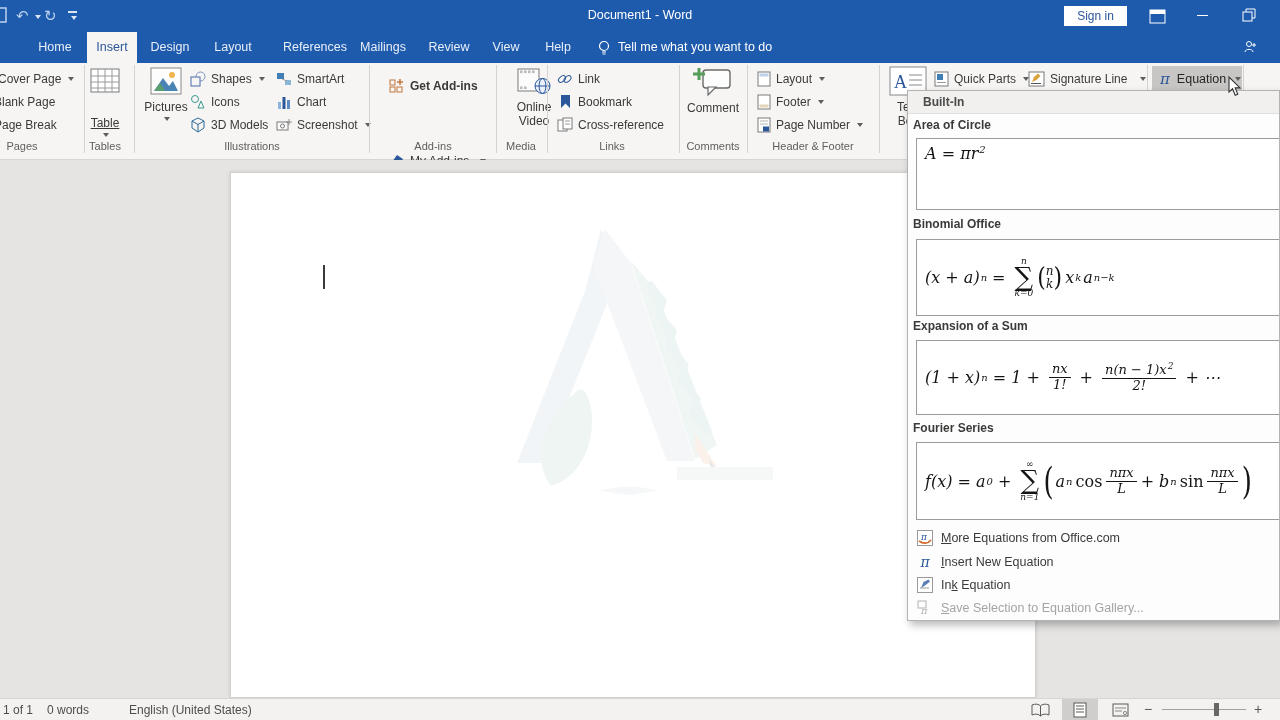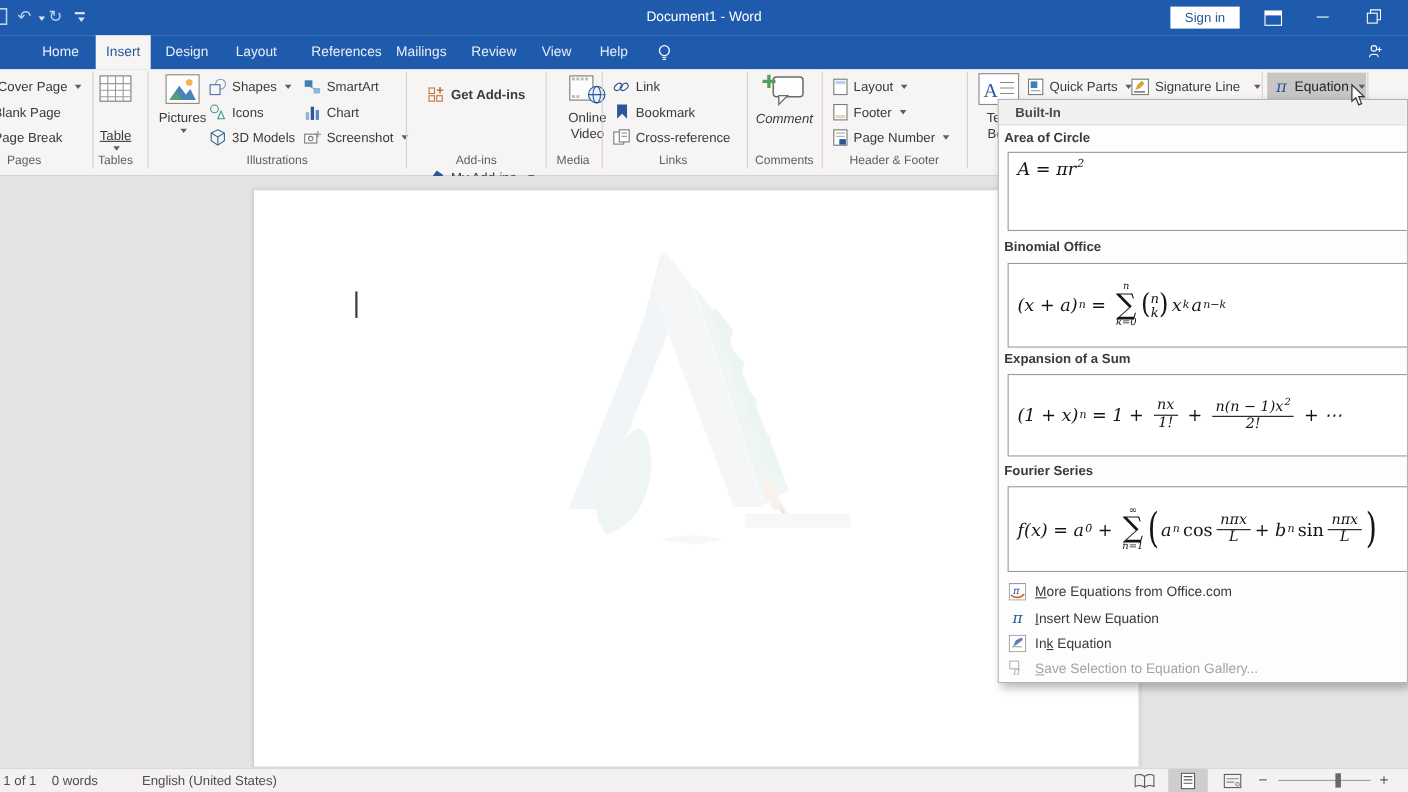--- a/index.html
+++ b/index.html
@@ -124,20 +124,21 @@
     <div class="tab" style="left:265px;width:82px;text-align:right;">References</div>
     <div class="tab" style="left:349px;width:68px;">Mailings</div>
     <div class="tab" style="left:419px;width:60px;">Review</div>
     <div class="tab" style="left:481px;width:50px;">View</div>
     <div class="tab" style="left:533px;width:50px;">Help</div>
     <svg class="abs" style="left:598px;top:8px;" width="12" height="16">
         <circle cx="6" cy="6" r="4.5" fill="none" stroke="#fff" stroke-width="1.2"></circle>
         <line x1="4" y1="12" x2="8" y2="12" stroke="#fff"></line>
         <line x1="4.5" y1="14" x2="7.5" y2="14" stroke="#fff"></line>
       </svg>
+    <div class="tellme">Tell me what you want to do</div>
     <div class="share-clip">
       <svg width="13" height="13" style="vertical-align:-2px;">
           <circle cx="5" cy="4" r="2.5" fill="none" stroke="#fff"></circle>
           <path d="M1,12 C1,8.5 9,8.5 9,12" fill="none" stroke="#fff"></path>
           <line x1="10" y1="3" x2="10" y2="7" stroke="#fff"></line>
           <line x1="8" y1="5" x2="12" y2="5" stroke="#fff"></line>
         </svg>
       
     </div>
   </div>
@@ -293,21 +294,21 @@
           <rect x="1" y="3" width="9" height="11" fill="#fff" stroke="#7a7a7a"></rect>
           <rect x="6" y="1" width="9" height="11" fill="#fff" stroke="#7a7a7a"></rect>
           <line x1="8" y1="4" x2="13" y2="4" stroke="#9a9a9a"></line>
           <line x1="8" y1="7" x2="13" y2="7" stroke="#9a9a9a"></line>
         </svg>
       <span>Cross-reference</span>
     </div>
     <div class="glabel" style="left:612px;">Links</div>
     <div class="gsep" style="left:679px;"></div>
 
-    <div class="bigbtn" style="left:689px;top:4px;width:48px;font-style:italic;">
+    <div class="bigbtn" style="left:689px;top:4px;width:48px;">
       <svg width="40" height="30">
         <rect x="10" y="3" width="27" height="18" rx="3" fill="#fdfdfd" stroke="#6b6b6b" stroke-width="1.4"></rect>
         <polygon points="15,20 15,28 23,20" fill="#fdfdfd" stroke="#6b6b6b" stroke-width="1.2"></polygon>
         <rect x="4.5" y="1" width="3" height="12" fill="#549e58"></rect>
           <rect x="0" y="5.5" width="12" height="3" fill="#549e58"></rect>
       </svg>
       <span style="margin-top:4px;">Comment</span>
     </div>
     <div class="glabel" style="left:713px;">Comments</div>
     <div class="gsep" style="left:747px;"></div>

